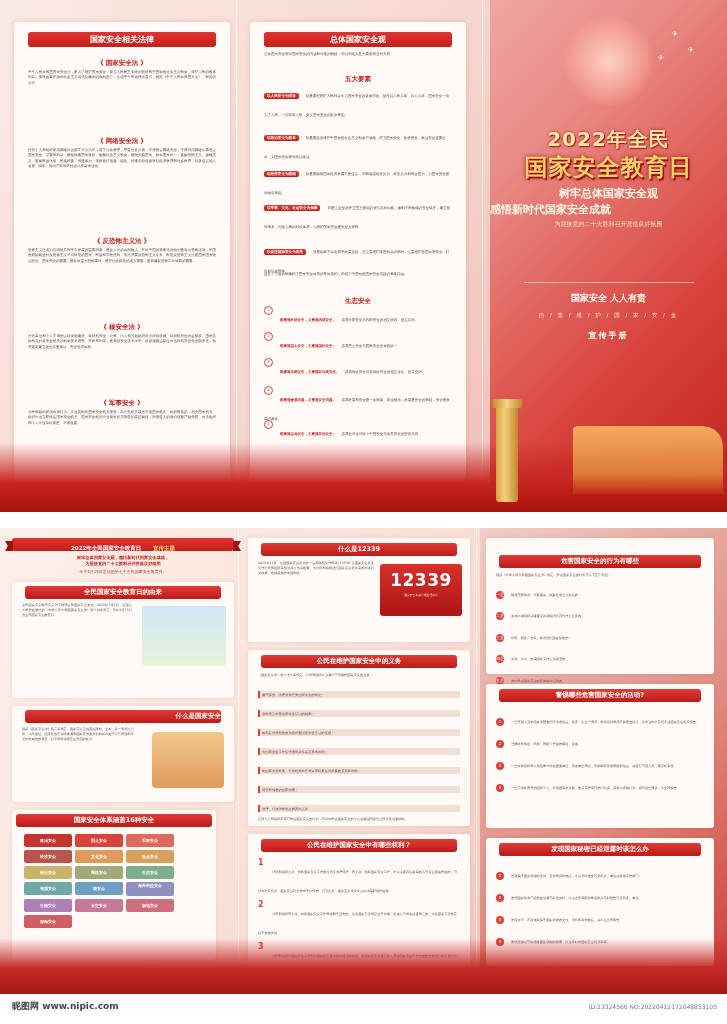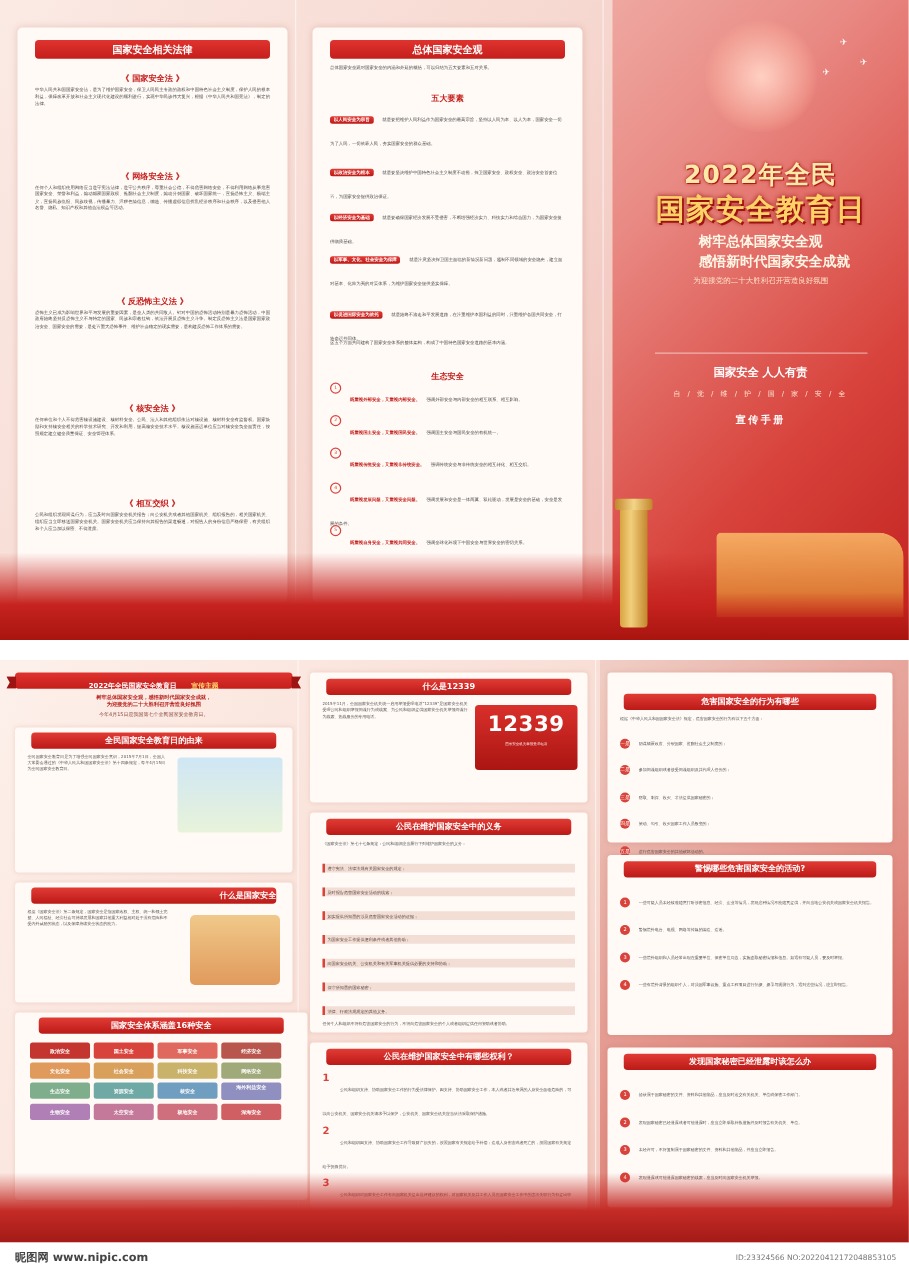--- a/index.html
+++ b/index.html
@@ -32,21 +32,21 @@
 
   
   #hero{position:absolute;left:490px;top:0;width:237px;height:512px;overflow:hidden;}
   .hero-year{position:absolute;left:0;top:126px;width:237px;text-align:center;
      font-size:20px;font-weight:bold;color:#ffe9a8;letter-spacing:1px;
      text-shadow:0 0 3px #a31310,1px 1px 0 #b71d19;}
   .hero-main{position:absolute;left:0;top:152px;width:237px;text-align:center;
      font-size:23px;font-weight:bold;color:#ffd166;letter-spacing:1px;
      text-shadow:0 0 4px #8e0f0c,1.5px 1.5px 0 #a61613;}
   .hero-l1{position:absolute;left:0;top:186px;width:237px;text-align:center;font-size:11px;color:#fff7e6;font-weight:bold;}
-  .hero-l2{position:absolute;left:0;top:202px;width:190px;text-align:right;font-size:11px;color:#fff7e6;font-weight:bold;}
+  .hero-l2{position:absolute;left:0;top:202px;width:190px;text-align:left;font-size:11px;color:#fff7e6;font-weight:bold;}
   .hero-l3{position:absolute;left:0;top:220px;width:237px;text-align:center;font-size:6px;color:#ffe2c8;}
   .hero-l4{position:absolute;left:0;top:292px;width:237px;text-align:center;font-size:9px;color:#fff;font-weight:bold;}
   .hero-l5{position:absolute;left:0;top:312px;width:237px;text-align:center;font-size:5.5px;color:#ffe7d2;letter-spacing:2px;}
   .hero-l6{position:absolute;left:0;top:330px;width:237px;text-align:center;font-size:8px;color:#fff;font-weight:bold;letter-spacing:2px;}
   .hline{position:absolute;height:1px;background:rgba(255,255,255,.5);}
   .sun{position:absolute;left:74px;top:16px;width:90px;height:90px;border-radius:50%;
        background:radial-gradient(circle,#ffd0c2 0%,rgba(255,180,160,.3) 60%,rgba(255,180,160,0) 72%);}
   .doves span{position:absolute;color:#fff;font-size:7px;}
   .skyline{position:absolute;left:0;bottom:0;width:727px;height:70px;
        background:linear-gradient(180deg,rgba(193,33,30,0) 0%,#c6231f 60%,#a8140f 100%);}
@@ -121,21 +121,21 @@
         <span class="subhead">《 反恐怖主义法 》</span>
         <div class="body-txt">恐怖主义已成为影响世界和平与发展的重要因素，是全人类的共同敌人。针对中国的恐怖活动特别是暴力恐怖活动，中国政府始终坚持反恐怖主义不与特定的国家、民族和宗教挂钩，依法开展反恐怖主义斗争。制定反恐怖主义法是国家国家政治安全、国家安全的需要，是处置重大恐怖事件、维护社会稳定的现实需要，是构建反恐怖工作体系的需要。</div>
       </div>
 
       <div class="lawblock" style="top:296px;">
         <span class="subhead">《 核安全法 》</span>
         <div class="body-txt">任何单位和个人不得危害核设施建设、核材料安全。公民、法人和其他组织依法对核设施、核材料安全有监督权。国家鼓励和支持核安全相关的科学技术研究、开发和利用，提高核安全技术水平。核设施营运单位应当对核安全负全面责任，按照规定建立健全质量保证、安全管理体系。</div>
       </div>
 
       <div class="lawblock" style="top:372px;">
-        <span class="subhead">《 相互交织 》</span>
+        <span class="subhead">《 军事安全 》</span>
         <div class="body-txt">公民和组织发现间谍行为，应当及时向国家安全机关报告；向公安机关或者其他国家机关、组织报告的，相关国家机关、组织应当立即移送国家安全机关。国家安全机关应当保持向其报告的渠道畅通，对报告人的身份信息严格保密，有关组织和个人应当加以保密、不得泄露。</div>
       </div>
     </div>
 
     <div class="col" id="col2">
       <div class="colhead redbar">总体国家安全观</div>
 
       <div class="lawblock" style="top:30px;">
         <div class="body-txt">总体国家安全观对国家安全的内涵和外延的概括，可以归结为五大要素和五对关系。</div>
       </div>
@@ -248,21 +248,21 @@
       </div>
 
       <div class="card" style="position:absolute;left:0;top:168px;width:222px;height:96px;">
         <div class="rb" style="margin:4px auto 0;width:196px;height:13px;line-height:13px;font-size:6.5px;text-align:right;">什么是国家安全</div>
         <div style="padding:4px 10px;width:112px;">
           <div class="tiny">根据《国家安全法》第二条规定，国家安全是指国家政权、主权、统一和领土完整、人民福祉、经济社会可持续发展和国家其他重大利益相对处于没有危险和不受内外威胁的状态，以及保障持续安全状态的能力。</div>
         </div>
         <div style="position:absolute;right:10px;top:26px;width:72px;height:56px;border-radius:4px;background:linear-gradient(180deg,#f0c98a,#e09a5c);"></div>
       </div>
 
-      <div class="card" style="position:absolute;left:0;top:272px;width:234px;height:150px;">
+      <div class="card" style="position:absolute;left:0;top:272px;width:204px;height:150px;">
         <div class="rb" style="margin:4px auto 0;width:196px;height:13px;line-height:13px;font-size:6.5px;">国家安全体系涵盖16种安全</div>
         <div class="grid16" style="padding:7px 12px;">
           <div class="g-item" style="background:#c5352f;">政治安全</div>
           <div class="g-item" style="background:#d8433c;">国土安全</div>
           <div class="g-item" style="background:#e0695f;">军事安全</div>
           <div class="g-item" style="background:#b8564d;">经济安全</div>
           <div class="g-item" style="background:#e09a5c;">文化安全</div>
           <div class="g-item" style="background:#d8a05a;">社会安全</div>
           <div class="g-item" style="background:#c9b26a;">科技安全</div>
           <div class="g-item" style="background:#9fa97a;">网络安全</div>

